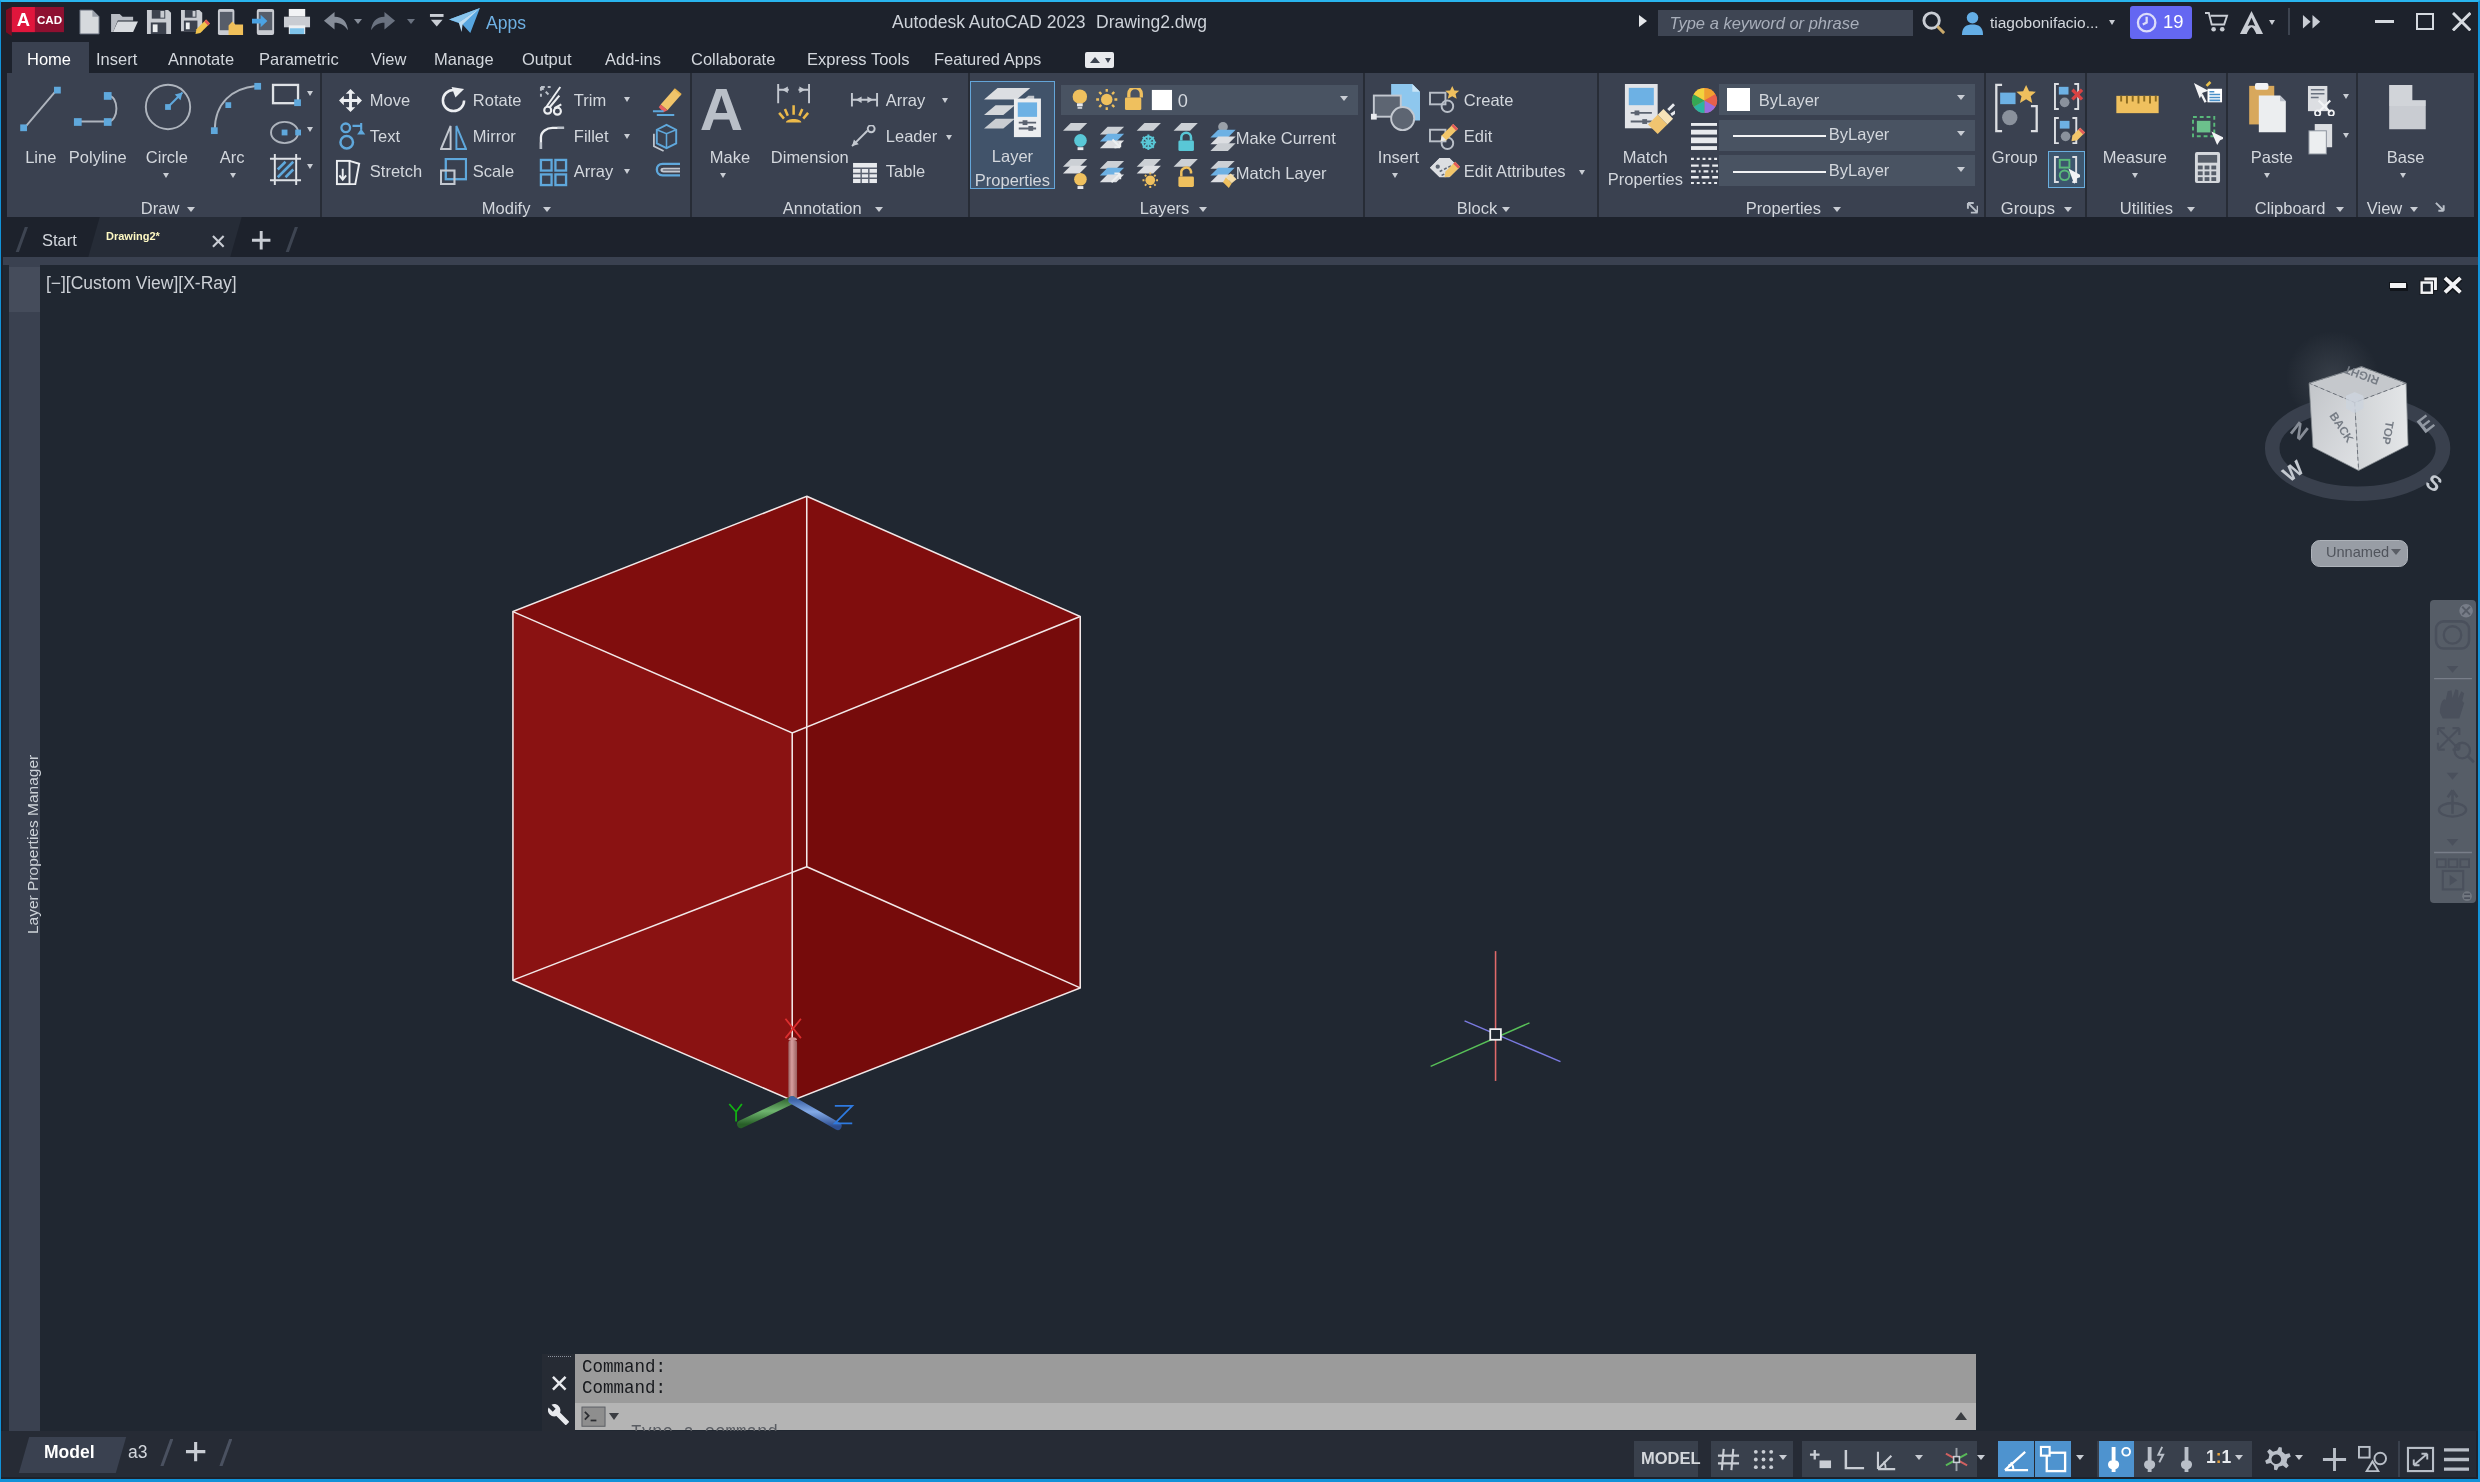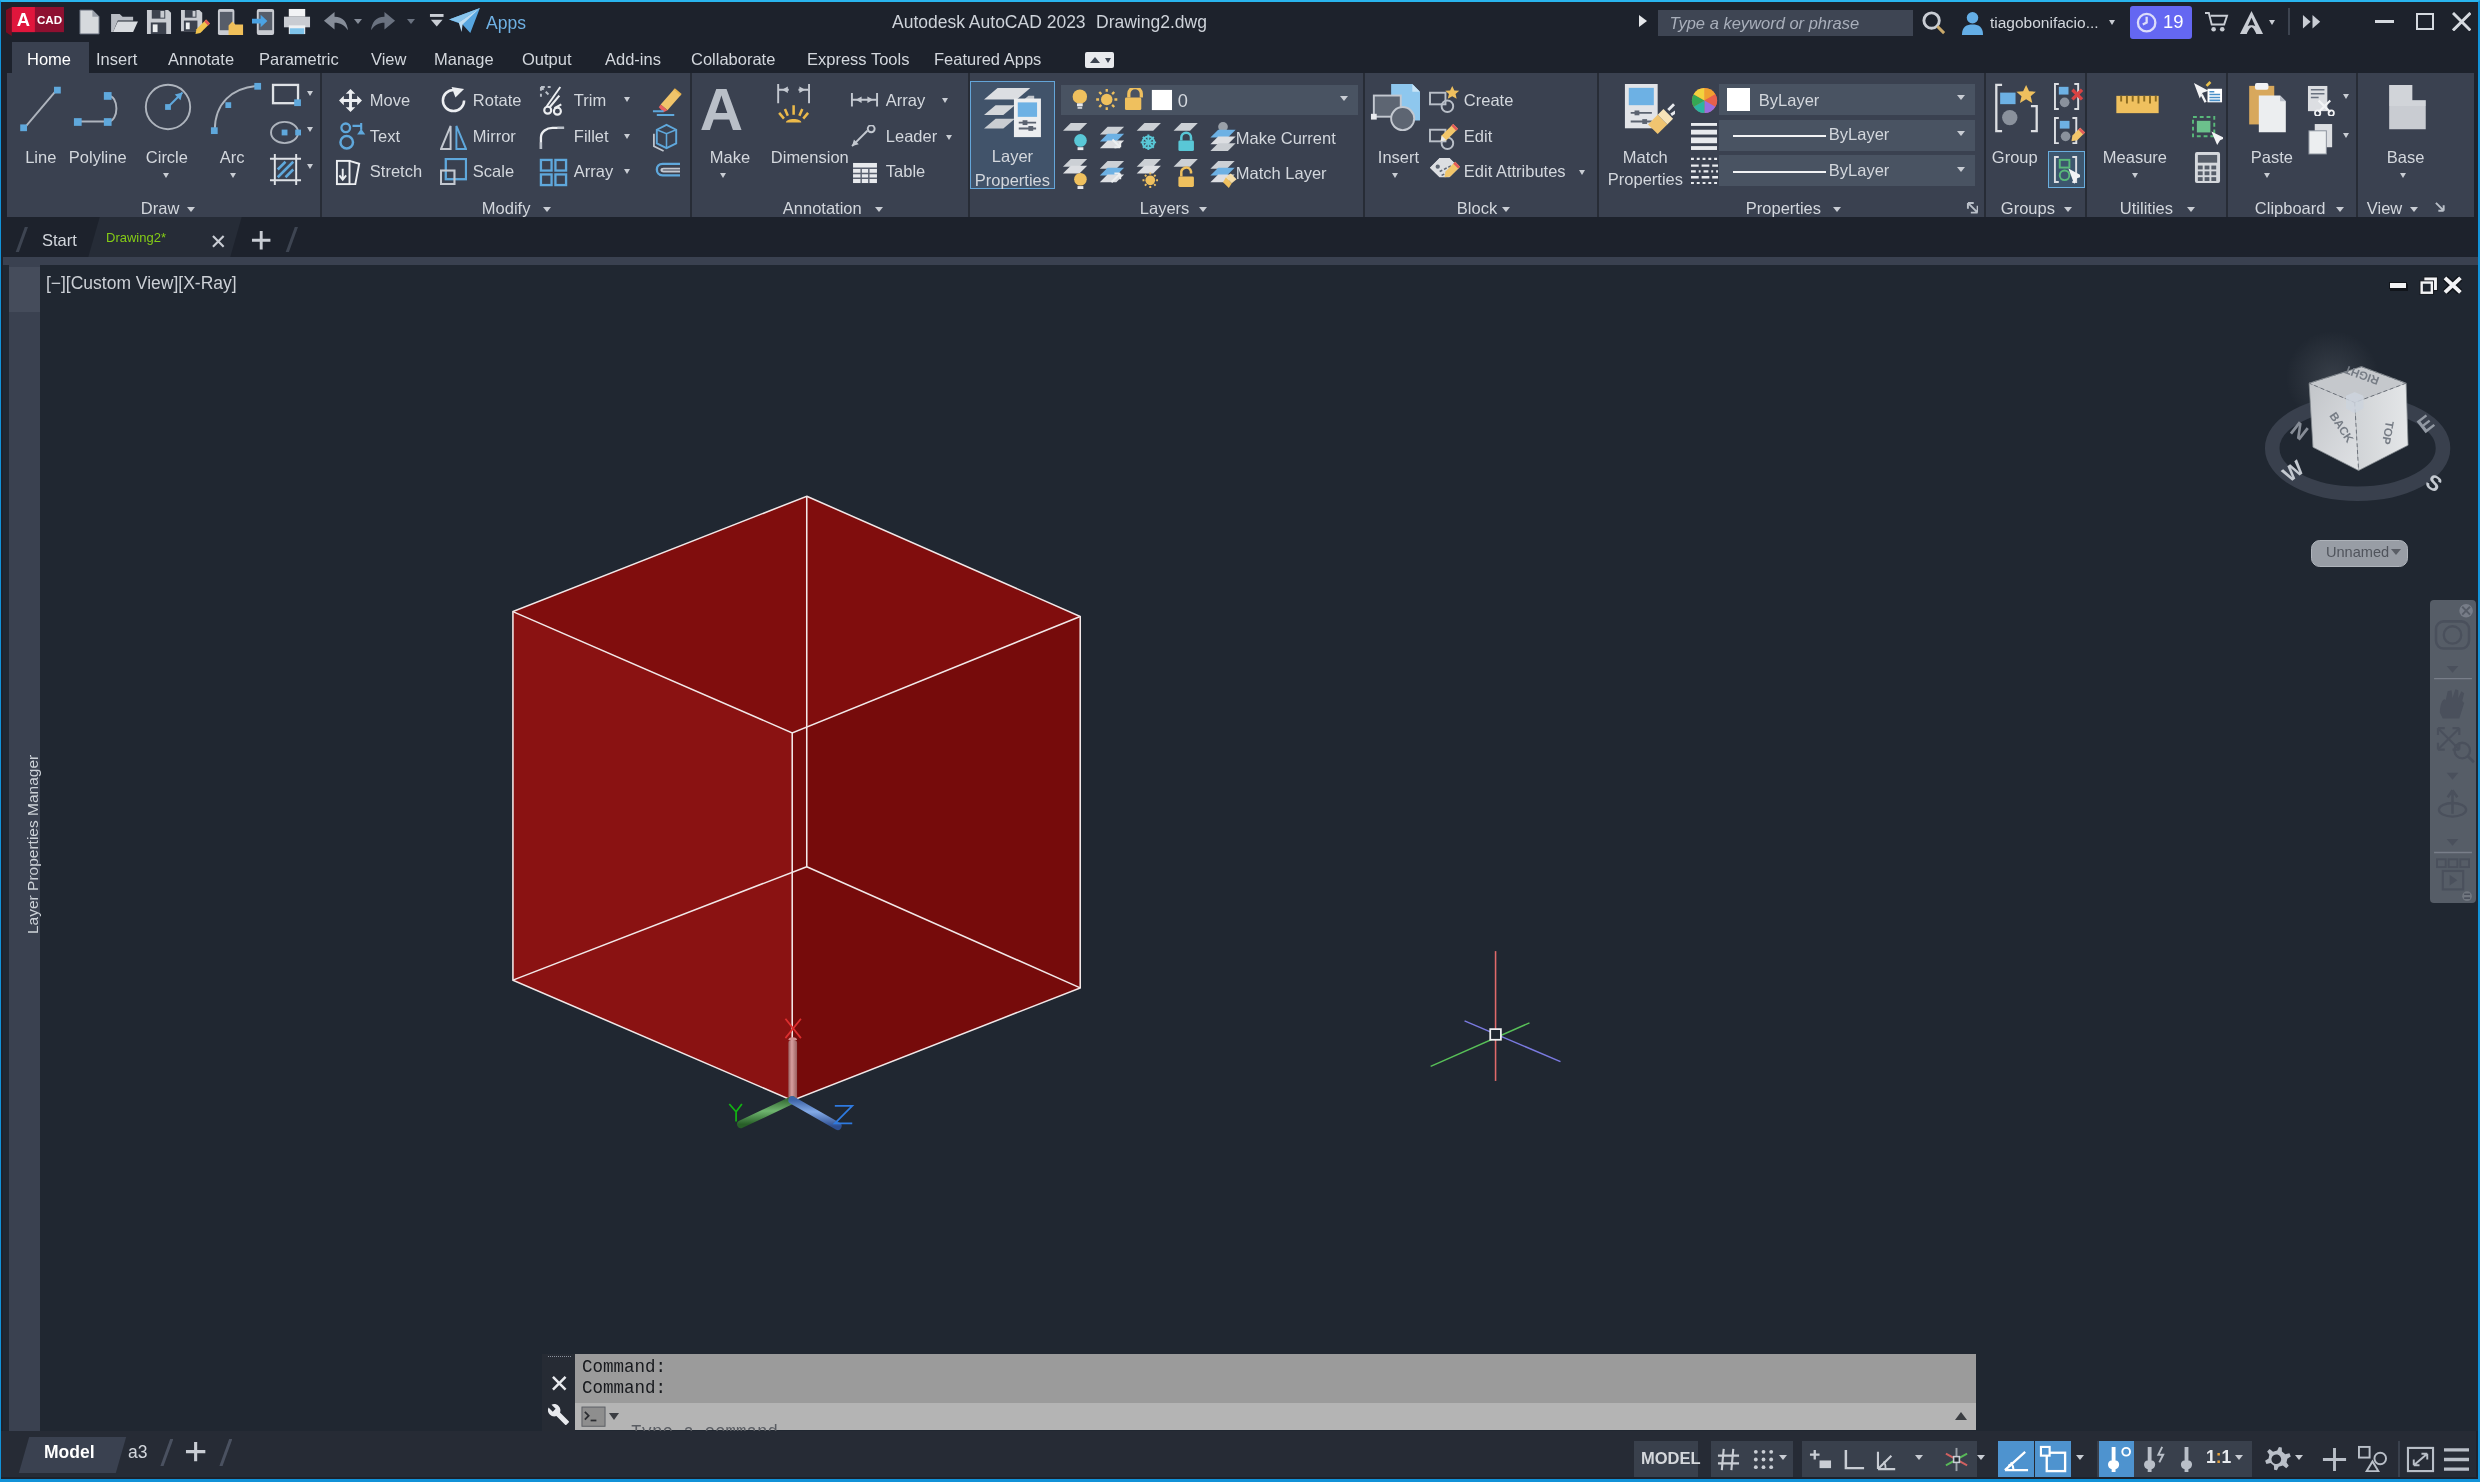--- a/index.html
+++ b/index.html
@@ -618,21 +618,21 @@
   <path d="M3 3 L11 11 M11 11 L11 5.5 M11 11 L5.5 11" stroke="#b9bfc8" stroke-width="2" fill="none"></path>
  </svg>
 </div>
 
 <div class="a" id="filetabs" style="left:0;top:215px;width:2475px;height:40px;background:#1d222c">
  <div class="a" style="left:13.6px;top:9.7px;width:13.6px;height:25px;overflow:hidden">
         <div style="width:2.9px;height:33px;background:#3e4552;transform:rotate(20deg);margin-left:5.8px;margin-top:-2.9px"></div>
       </div>
  <div class="a txt" style="left:41px;top:13.6px">Start</div>
  <div class="a" style="left:93px;top:0;width:142px;height:40px;background:#262c37;transform:skewX(-16deg)"></div>
- <div class="a" style="left:105px;top:12.6px;color:#84cc16;font-weight:normal;font-size:13px">Drawing2*</div>
+ <div class="a" style="left:105px;top:12.6px;color:#fef9c3;font-weight:bold;font-size:11px">Drawing2*</div>
  <svg class="a" style="left:210px;top:16.5px" width="14.6" height="14.6" viewBox="0 0 15 15">
         <path d="M2 2 L13 13 M13 2 L2 13" stroke="#c9cdd4" stroke-width="2.2"></path>
       </svg>
  <svg class="a" style="left:250px;top:12.6px" width="20.4" height="20.4" viewBox="0 0 21 21">
         <path d="M10.5 1 L10.5 20 M1 10.5 L20 10.5" stroke="#c9cdd4" stroke-width="3"></path>
       </svg>
  <div class="a" style="left:283px;top:9.7px;width:13.6px;height:25px;overflow:hidden">
         <div style="width:2.9px;height:33px;background:#3e4552;transform:rotate(20deg);margin-left:5.8px;margin-top:-2.9px"></div>
       </div>
 </div>

